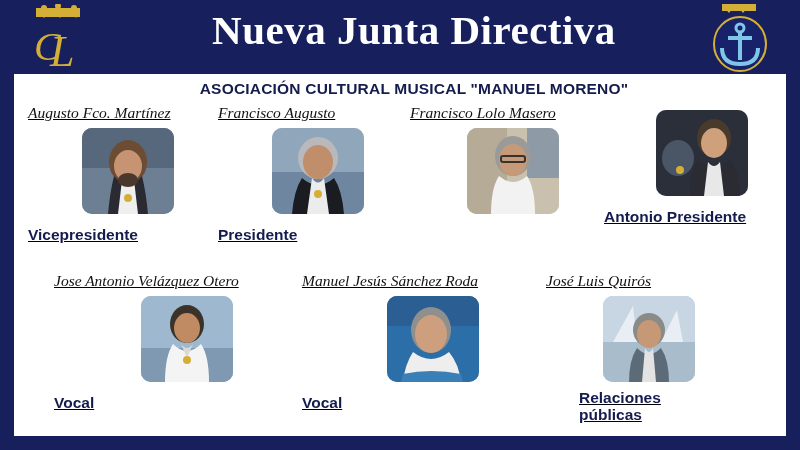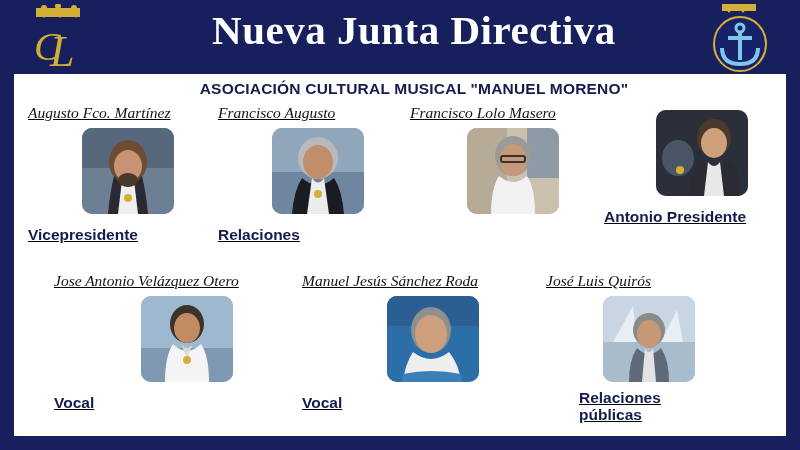--- a/index.html
+++ b/index.html
@@ -171,21 +171,21 @@
         <svg width="92" height="86" viewBox="0 0 92 86">
           <rect width="92" height="86" fill="#8fa6bb"></rect>
           <rect y="44" width="92" height="42" fill="#6f86a0"></rect>
           <ellipse cx="46" cy="30" rx="20" ry="21" fill="#b9b9bc"></ellipse>
           <ellipse cx="46" cy="34" rx="15" ry="17" fill="#c08e6b"></ellipse>
           <path d="M30 50 q16 14 32 0 q8 12 10 36 H20 q2 -24 10 -36 Z" fill="#1b1b22"></path>
           <path d="M40 50 q6 9 12 0 l5 36 h-22 Z" fill="#ececec"></path>
           <circle cx="46" cy="66" r="4" fill="#d4af37"></circle>
         </svg>
       </div>
-      <div class="member-role">Relaciones</div>
+      <div class="member-role">Presidente</div>
     </div>
 
     <div class="member" style="left:396px; width:206px;">
       <div class="member-name">Francisco Lolo Masero</div>
       <div class="photo">
         <svg width="92" height="86" viewBox="0 0 92 86">
           <rect width="92" height="86" fill="#c9c1ae"></rect>
           <rect x="0" y="0" width="40" height="86" fill="#b6ab96"></rect>
           <rect x="60" y="0" width="32" height="50" fill="#8e9aa6"></rect>
           <ellipse cx="46" cy="28" rx="18" ry="20" fill="#9a9a98"></ellipse>

